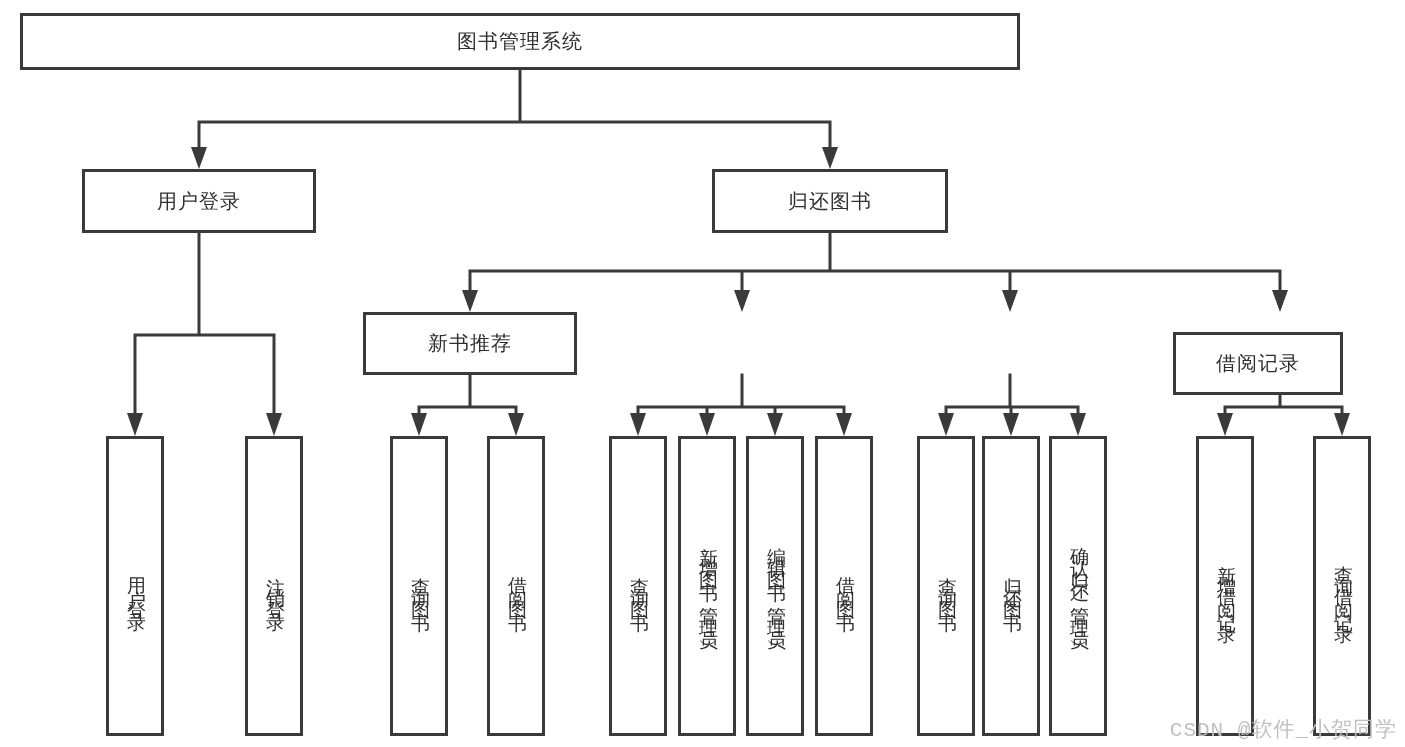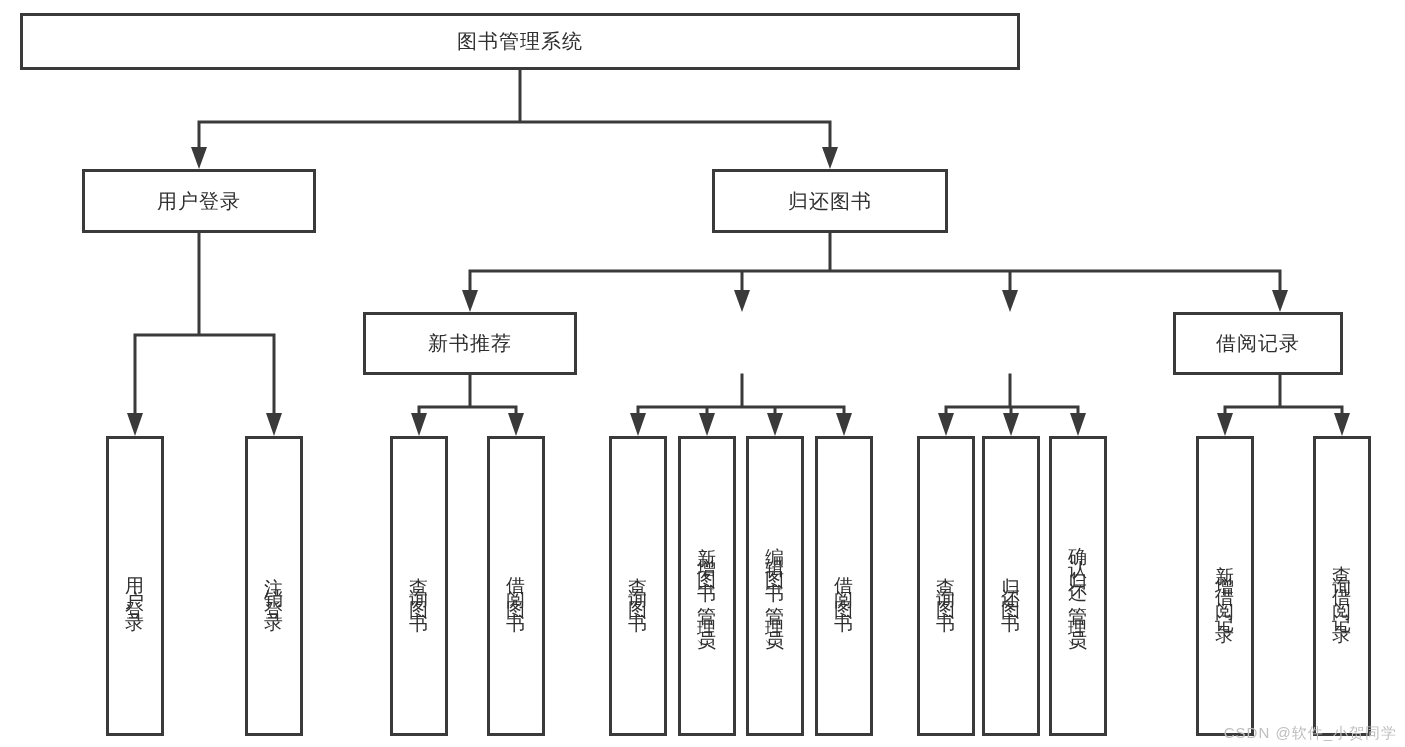--- a/index.html
+++ b/index.html
@@ -2,21 +2,21 @@
 <html style="--line: #3a3a3a; --text: #2f2f2f; --background: #ffffff; --watermark: #bfbfbf;"><head>
 <meta charset="utf-8">
 <style>
   html, body { margin: 0; padding: 0; background: #ffffff; }
   .canvas {
     position: relative;
     width: 1405px;
     height: 747px;
     overflow: hidden;
     background: var(--background, #ffffff);
-    font-family: Liberation Sans, sans-serif;
+    font-family: Liberation Mono, monospace;
   }
   .connectors { position: absolute; left: 0; top: 0; width: 1405px; height: 747px; }
   .connectors path {
     stroke: var(--line, #3a3a3a);
     stroke-width: 3;
     fill: none;
     stroke-linecap: square;
   }
   .connectors polygon { fill: var(--line, #3a3a3a); }
   .node {
@@ -38,21 +38,21 @@
     width: 58px;
     writing-mode: vertical-rl;
     font-size: 19px;
     letter-spacing: 12px;
     line-height: 1;
   }
   .watermark {
     position: absolute;
     right: 8px;
     bottom: 4px;
-    font-size: 15px;
+    font-size: 21px;
     letter-spacing: 1px;
     color: var(--watermark, #bfbfbf);
     z-index: 5;
     white-space: nowrap;
   }
 </style>
 </head>
 <body>
 
 <div class="canvas">
@@ -107,21 +107,21 @@
   <div class="node" style="left:82px; top:169px; width:234px; height:64px">
     <span>用户登录</span>
   </div>
   <div class="node" style="left:712px; top:169px; width:236px; height:64px">
     <span>归还图书</span>
   </div>
 
   <div class="node" style="left:363px; top:312px; width:214px; height:63px">
     <span>新书推荐</span>
   </div>
-  <div class="node" style="left:1173px; top:312px; width:170px; height:63px">
+  <div class="node" style="left:1173px; top:332px; width:170px; height:63px">
     <span>借阅记录</span>
   </div>
 
   <div class="node leaf" style="left:106px">
     <span>用户登录</span>
   </div>
   <div class="node leaf" style="left:245px">
     <span>注销登录</span>
   </div>
 

